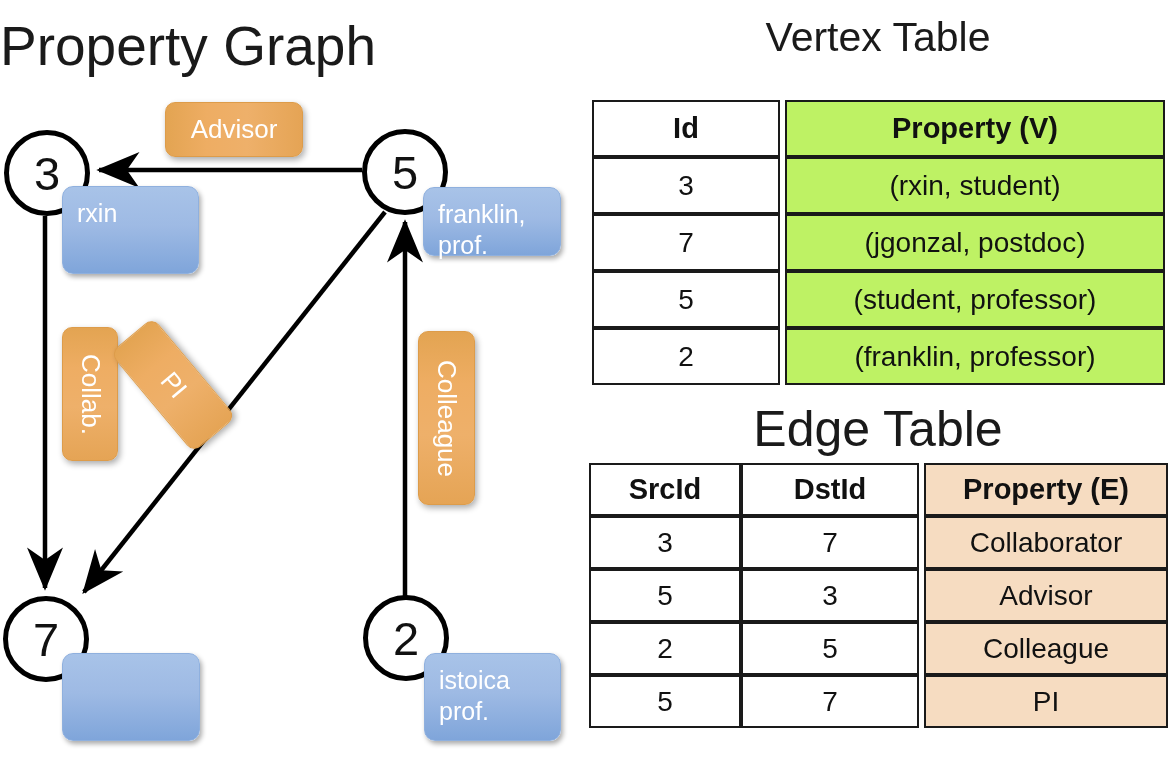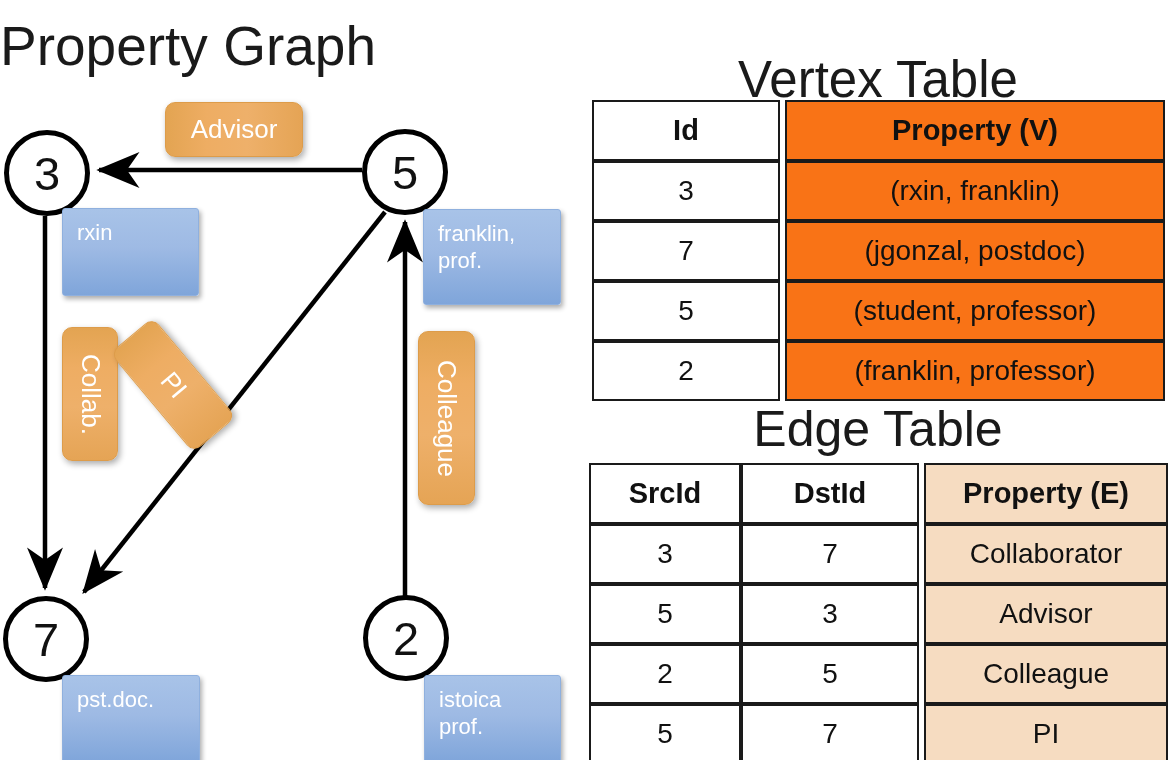--- a/index.html
+++ b/index.html
@@ -19,21 +19,21 @@
   
   .title {
     position: absolute;
     font-family: "Liberation Sans", sans-serif;
     font-weight: 300;
     color: #1a1a1a;
     letter-spacing: 0px;
     white-space: nowrap;
   }
   #title-property-graph { left: 0px;   top: 14px;  width: 580px; text-align: left; font-size: 55px; }
-  #title-vertex-table   { left: 588px; top: 14px;  width: 580px; text-align: center; font-size: 51px; margin-top: 36px; }
+  #title-vertex-table   { left: 588px; top: 14px;  width: 580px; text-align: center; font-size: 41px; }
   #title-edge-table     { left: 588px; top: 400px; width: 580px; text-align: center; font-size: 50px; }
 
   
   #graph-panel {
     position: absolute;
     left: 0; top: 0;
     width: 585px; height: 760px;
   }
   #graph-edges {
     position: absolute;
@@ -54,33 +54,32 @@
     justify-content: center;
     font-size: 47px;
     font-weight: 300;
     font-family: "Liberation Sans", sans-serif;
     color: #111;
     z-index: 6;
   }
 
   .prop-box {
     position: absolute;
-    border-radius: 3px;
+    border-radius: 11px;
     background: linear-gradient(to bottom, #a8c3e8 0%, #9ebae4 45%, #7fa5da 100%);
     border: 1px solid #8fb0de;
     box-shadow: 2px 3px 5px rgba(0,0,0,0.33);
     color: #ffffff;
-    font-size: 22px;
+    font-size: 25px;
     line-height: 1.22;
     font-family: "Liberation Sans", sans-serif;
     font-weight: 300;
     padding: 11px 0 0 14px;
     box-sizing: border-box;
     z-index: 8;
-    margin-top: 22px;
   }
 
   .label-box {
     position: absolute;
     border-radius: 10px;
     background: linear-gradient(to right, #e3a452 0%, #eead63 30%, #eeb06a 60%, #e5a455 100%);
     border: 1px solid #dd9c4a;
     box-shadow: 2px 3px 6px rgba(0,0,0,0.33);
     color: #ffffff;
     font-size: 26px;
@@ -106,35 +105,35 @@
     position: absolute;
     border-collapse: separate;
     border-spacing: 0;
     font-family: "Liberation Sans", sans-serif;
   }
   .tbl td, .tbl th {
     border: 2px solid #1a1a1a;
     font-weight: 300;
     font-size: 28px;
     text-align: center;
-    padding: 12px;
+    padding: 4px;
     color: #111;
     box-sizing: border-box;
   }
   .tbl th {
     font-weight: bold;
     font-size: 29px;
   }
   .gap-col {
     border: none !important;
     width: 5px;
     padding: 0 !important;
     background: #fff;
   }
-  .fill-v  { background: #f97316; }
+  .fill-v  { background: #bef264; }
   .fill-e  { background: #f6dcc1; }
 
   #vertex-table { left: 592px; top: 100px; }
   #vertex-table .c-id   { width: 188px; height: 57px; }
   #vertex-table .c-prop { width: 380px; height: 57px; }
 
   #edge-table { left: 589px; top: 463px; }
   #edge-table .c-src  { width: 152px; height: 53px; }
   #edge-table .c-dst  { width: 178px; height: 53px; }
   #edge-table .c-prop { width: 244px; height: 53px; margin-left: 34px; }
@@ -173,26 +172,25 @@
   <div class="node-circle" style="left:3px;   top:596px;">
       <span>7</span>
     </div>
   <div class="node-circle" style="left:363px; top:595px;">
       <span>2</span>
     </div>
 
   <div class="prop-box" style="left:62px; top:186px; width:137px; height:88px;">
     <div>rxin</div>
   </div>
-  <div class="prop-box" style="left:423px; top:187px; width:138px; height:96px;">
+  <div class="prop-box" style="left:423px; top:187px; width:138px; height:69px;">
     <div>franklin,</div>
     <div>prof.</div>
   </div>
   <div class="prop-box" style="left:62px; top:653px; width:138px; height:88px;">
-    <div>pst.doc.</div>
   </div>
   <div class="prop-box" style="left:424px; top:653px; width:137px; height:88px;">
     <div>istoica</div>
     <div>prof.</div>
   </div>
 
   <div class="label-box" style="left:165px; top:102px; width:138px; height:55px;">
     <span>Advisor</span>
   </div>
 
@@ -215,21 +213,21 @@
     <tr>
       <th class="c-id">Id</th>
       <td class="gap-col"></td>
       <th class="c-prop fill-v">Property (V)</th>
     </tr>
   </thead>
   <tbody>
     <tr>
       <td class="c-id">3</td>
       <td class="gap-col"></td>
-      <td class="c-prop fill-v">(rxin, franklin)</td>
+      <td class="c-prop fill-v">(rxin, student)</td>
     </tr>
     <tr>
       <td class="c-id">7</td>
       <td class="gap-col"></td>
       <td class="c-prop fill-v">(jgonzal, postdoc)</td>
     </tr>
     <tr>
       <td class="c-id">5</td>
       <td class="gap-col"></td>
       <td class="c-prop fill-v">(student, professor)</td>

